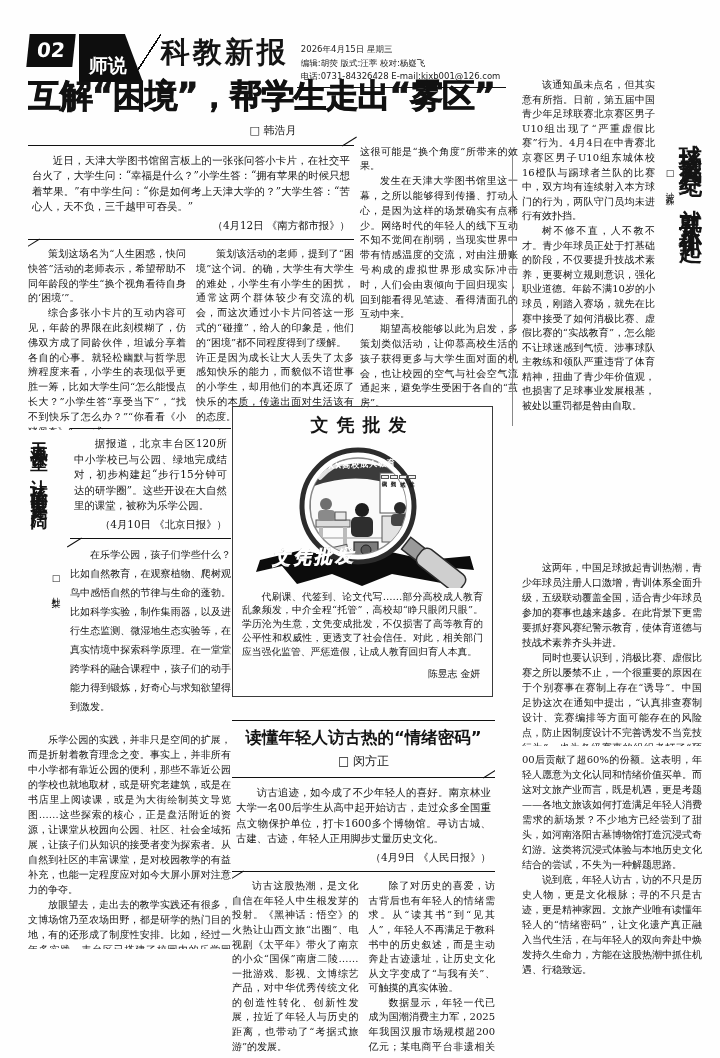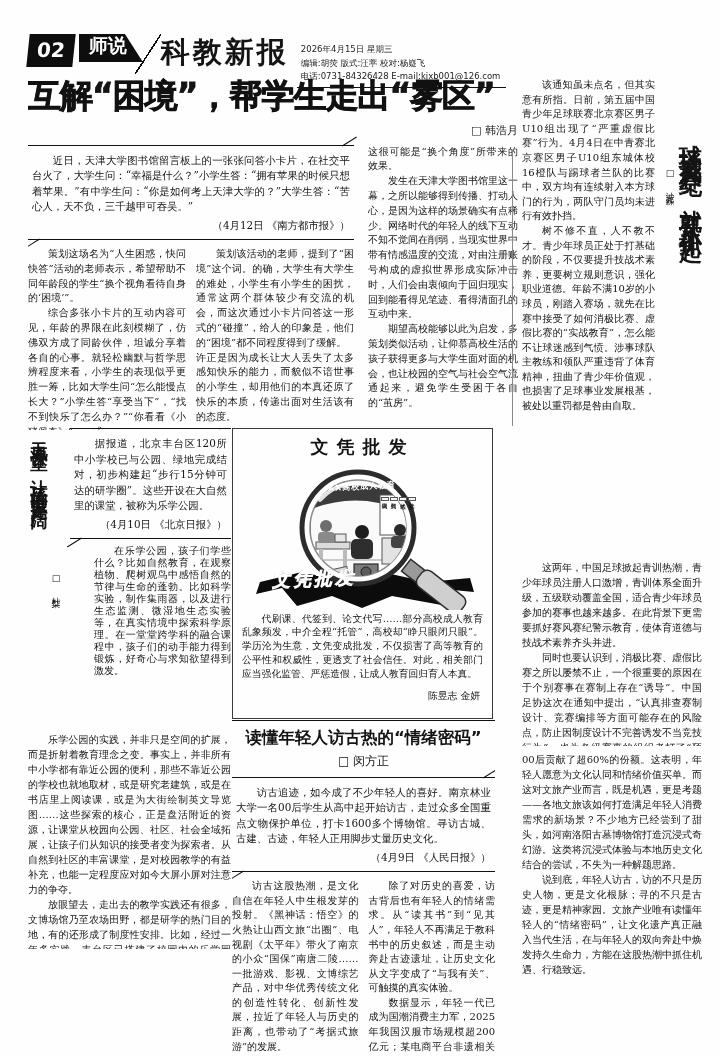--- a/index.html
+++ b/index.html
@@ -4,21 +4,21 @@
 <style>
   html,body{margin:0;padding:0;background:#e8e8e8;}
   .page{position:relative;width:720px;height:1058px;background:#fefefe;color:#141414;
         font-family:"DejaVu Serif", serif;overflow:hidden;margin:0 auto;}
 
   
   .hdr{position:absolute;left:28px;top:34px;width:664px;display:flex;align-items:flex-start;}
   .pagenum{background:#0e0e0e;color:#fff;font:900 20px/1 "DejaVu Sans",sans-serif;
            padding:6px 9px 7px;transform:skewX(-6deg);}
   .section-flag{background:#0e0e0e;color:#fff;font:900 19px/1 "DejaVu Sans",sans-serif;
-           padding:2px 16px 7px 10px;margin-left:5px;
+           padding:22px 16px 7px 10px;margin-left:5px;
            clip-path:polygon(0 0,72% 0,100% 100%,0 100%);}
   .slash{width:26px;height:40px;margin-left:-8px;
          background:linear-gradient(to bottom right,transparent 48.5%,#0e0e0e 48.5%,#0e0e0e 52%,transparent 52%);}
   .paper-name{font:900 29px/1.1 "DejaVu Serif",serif;letter-spacing:3px;margin:3px 8px 0 0;}
   .hdr-info{font:8.5px/1.6 "DejaVu Sans",sans-serif;color:#222;margin-top:7px;
             padding:2px 6px 3px 4px;border-bottom:1.5px solid #111;}
 
   
   p.art{margin:0;font-size:10px;line-height:14.8px;text-align:justify;text-indent:2em;}
   p.noind{text-indent:0;}
@@ -28,22 +28,22 @@
             background:#111;transform:rotate(-32deg);}
   .lead-box::after{content:"";position:absolute;bottom:-5px;left:-4px;width:17px;height:1.3px;
             background:#111;transform:rotate(-32deg);}
   .lead-txt{text-indent:2em;}
   .lead-src{text-align:right;margin-top:3px;}
 
   
   .main-art{position:absolute;left:28px;top:76px;width:490px;height:354px;overflow:hidden;}
   .main-title{font:900 33px/1.2 "DejaVu Sans",sans-serif;letter-spacing:-1px;white-space:nowrap;
               -webkit-text-stroke:0.8px #111;}
-  .byline{text-align:right;font-size:11px;margin:7px 0 7px;}
-  .main-body{display:flex;gap:14px;}
+  .byline{text-align:center;font-size:11px;margin:7px 0 7px;}
+  .main-body{display:flex;gap:6px;}
   .main-left{width:326px;flex:none;}
   .two-col{display:flex;gap:10px;margin-top:7px;}
   .two-col .col{flex:1;}
   .main-col3{flex:1;}
   .vdiv{position:absolute;left:512px;top:150px;height:276px;border-left:1px solid #888;}
 
   
   .right-art{position:absolute;left:522px;top:72px;width:180px;height:674px;overflow:hidden;}
   .ra-row{display:flex;}
   .ra-text{width:133px;flex:none;}
@@ -56,26 +56,26 @@
   .ra-wide p.art{line-height:15px;}
 
   
   .left-art{position:absolute;left:28px;top:428px;width:203px;height:521px;overflow:hidden;}
   .la-row{display:flex;align-items:flex-start;}
   .la-strip{width:42px;flex:none;display:flex;}
   .la-title{writing-mode:vertical-rl;font:900 17.5px/1.2 "DejaVu Sans",sans-serif;
             letter-spacing:4px;height:300px;}
   .la-author{writing-mode:vertical-rl;font-size:9px;letter-spacing:2px;margin-top:145px;}
   .la-content{flex:1;}
-  .la-content p.art{margin-top:6px;line-height:12px;margin-left:24px;}
+  .la-content p.art{margin-top:6px;line-height:19px;}
   .la-wide{margin-top:4px;}
   .la-wide p.art{line-height:15px;}
 
   
-  .cartoon{position:absolute;left:232px;top:428px;width:261px;height:291px;
+  .cartoon{position:absolute;left:232px;top:406px;width:261px;height:291px;
            border:1px solid #3a3a3a;box-sizing:border-box;padding:5px 9px 3px;}
   .cartoon-title{text-align:center;font:900 18px/1.2 "DejaVu Sans",sans-serif;letter-spacing:8px;margin:2px 0;}
   .cartoon-fig{position:relative;width:243px;height:150px;margin:0 auto;}
   .cartoon-fig svg{position:absolute;left:0;top:0;}
   .banner-txt{position:absolute;left:72px;top:23px;width:96px;text-align:center;color:#fff;
               font:bold 8px/1 "DejaVu Sans",sans-serif;letter-spacing:1px;transform:rotate(-3deg);}
   .tags{position:absolute;left:139px;top:37px;display:flex;gap:1px;}
   .tag{writing-mode:vertical-rl;font:5.5px/1.1 "DejaVu Sans",sans-serif;background:#f4f4f4;
        border:0.5px solid #555;padding:1px 0;color:#111;}
   .shadow-txt{position:absolute;left:30px;top:110px;font:900 18px/1 "DejaVu Sans",sans-serif;

